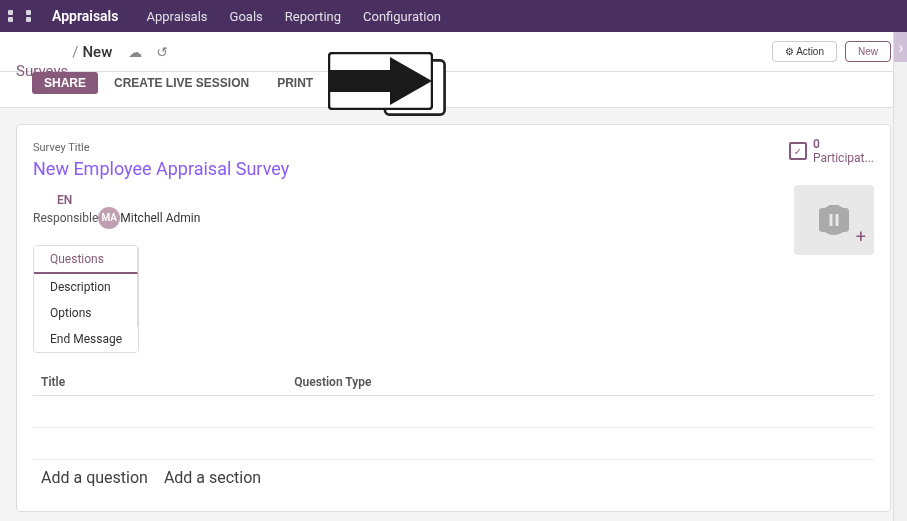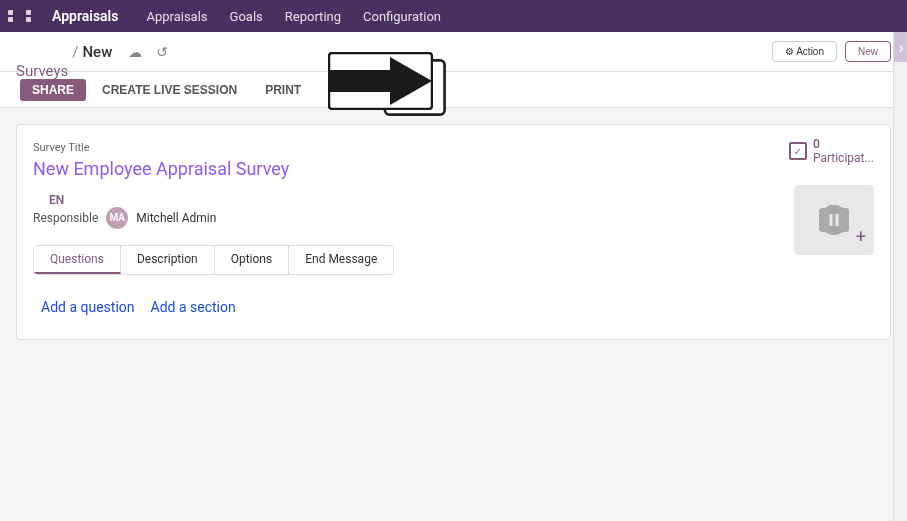--- a/index.html
+++ b/index.html
@@ -96,23 +96,23 @@
       background: white;
       border: 1px solid #875a7b;
       color: #875a7b;
       font-weight: 500;
     }
 
     
     .toolbar {
       background: white;
       border-bottom: 1px solid #ddd;
-      padding: 0 20px;
-      display: flex;
-      align-items: center;
+      padding: 0 32px;
+      display: flex;
+      align-items: flex-start;
       height: 36px;
       gap: 4px;
     }
     .toolbar-btn {
       padding: 4px 12px;
       border-radius: 3px;
       cursor: pointer;
       font-size: 12px;
       font-weight: 600;
       border: none;
@@ -206,21 +206,20 @@
       font-size: 12px;
       font-weight: 600;
       cursor: pointer;
       position: absolute;
       top: 100px;
       left: 640px;
     }
     .responsible-row {
       display: flex;
       align-items: center;
-      gap: 8px;
       margin-bottom: 16px;
       font-size: 12px;
     }
     .responsible-label { color: #555; }
     .avatar {
       width: 22px;
       height: 22px;
       border-radius: 50%;
       background: #c0a0b0;
       display: flex;
@@ -233,20 +232,21 @@
     .responsible-name { color: #333; text-align: right; }
 
     
     .tabs {
       display: flex;
       border: 1px solid #ddd;
       border-radius: 4px;
       overflow: hidden;
       width: fit-content;
       margin-bottom: 16px;
+      flex-direction: column;
     }
     .tab {
       padding: 6px 16px;
       font-size: 12px;
       cursor: pointer;
       border-right: 1px solid #ddd;
       background: white;
       color: #333;
     }
     .tab:last-child { border-right: none; }
@@ -273,23 +273,23 @@
       padding: 8px 8px;
       border-bottom: 1px solid #eee;
       font-size: 12px;
     }
     .add-links {
       display: flex;
       gap: 16px;
       padding: 8px;
     }
     .add-link {
-      color: #1d4ed8;
-      cursor: pointer;
-      font-size: 14px;
+      color: #404040;
+      cursor: pointer;
+      font-size: 16px;
       text-decoration: none;
     }
 
     
     .arrow-overlay {
       position: absolute;
       top: 52px;
       left: 330px;
       width: 120px;
       height: 60px;
@@ -376,21 +376,21 @@
         <svg width="36" height="36" viewBox="0 0 24 24" fill="#aaa">
           <path d="M12 2C6.48 2 2 6.48 2 12s4.48 10 10 10 10-4.48 10-10S17.52 2 12 2zm-1 14H9V8h2v8zm4 0h-2V8h2v8z"></path>
           <path d="M20 4h-3.17L15 2H9L7.17 4H4c-1.1 0-2 .9-2 2v12c0 1.1.9 2 2 2h16c1.1 0 2-.9 2-2V6c0-1.1-.9-2-2-2zm-8 13c-2.76 0-5-2.24-5-5s2.24-5 5-5 5 2.24 5 5-2.24 5-5 5z"></path>
         </svg>
         <span style="font-size:18px; position:absolute; bottom:8px; right:8px; color:#875a7b;">+</span>
       </div>
 
       <div class="survey-title-label">Survey Title</div>
       <div style="position:relative;">
         <div class="survey-title">New Employee Appraisal Survey</div>
-        <span class="en-badge" style="position:relative; left:0; top:0; margin-left:16px; font-size:12px; color:#875a7b; font-weight:600; vertical-align:middle; cursor:pointer;">EN</span>
+        <span class="en-badge" style="position:relative; left:0; top:0; margin-left:24px; font-size:12px; color:#875a7b; font-weight:600; vertical-align:middle; cursor:pointer;">EN</span>
       </div>
 
       <div class="responsible-row">
         <span class="responsible-label">Responsible</span>
         <div class="avatar">
           <span>MA</span>
         </div>
         <span class="responsible-name">Mitchell Admin</span>
       </div>
 
@@ -402,20 +402,37 @@
           <span>Description</span>
         </div>
         <div class="tab">
           <span>Options</span>
         </div>
         <div class="tab">
           <span>End Message</span>
         </div>
       </div>
 
+      <table class="questions-table">
+        <thead>
+          <tr>
+            <th>Title</th>
+            <th>Question Type</th>
+          </tr>
+        </thead>
+        <tbody>
+
+          <tr>
+              <td colspan="2" style="height:32px;"></td>
+            </tr>
+          <tr>
+              <td colspan="2" style="height:32px;"></td>
+            </tr>
+        </tbody>
+      </table>
 
       <div class="add-links">
         <a class="add-link">Add a question</a>
         <a class="add-link">Add a section</a>
       </div>
 
     </div>
   </div>
 
   <svg class="arrow-overlay" viewBox="0 0 120 60" xmlns="http://www.w3.org/2000/svg" style="position:absolute; top:55px; left:320px; width:130px; height:65px; pointer-events:none; z-index:50;">

